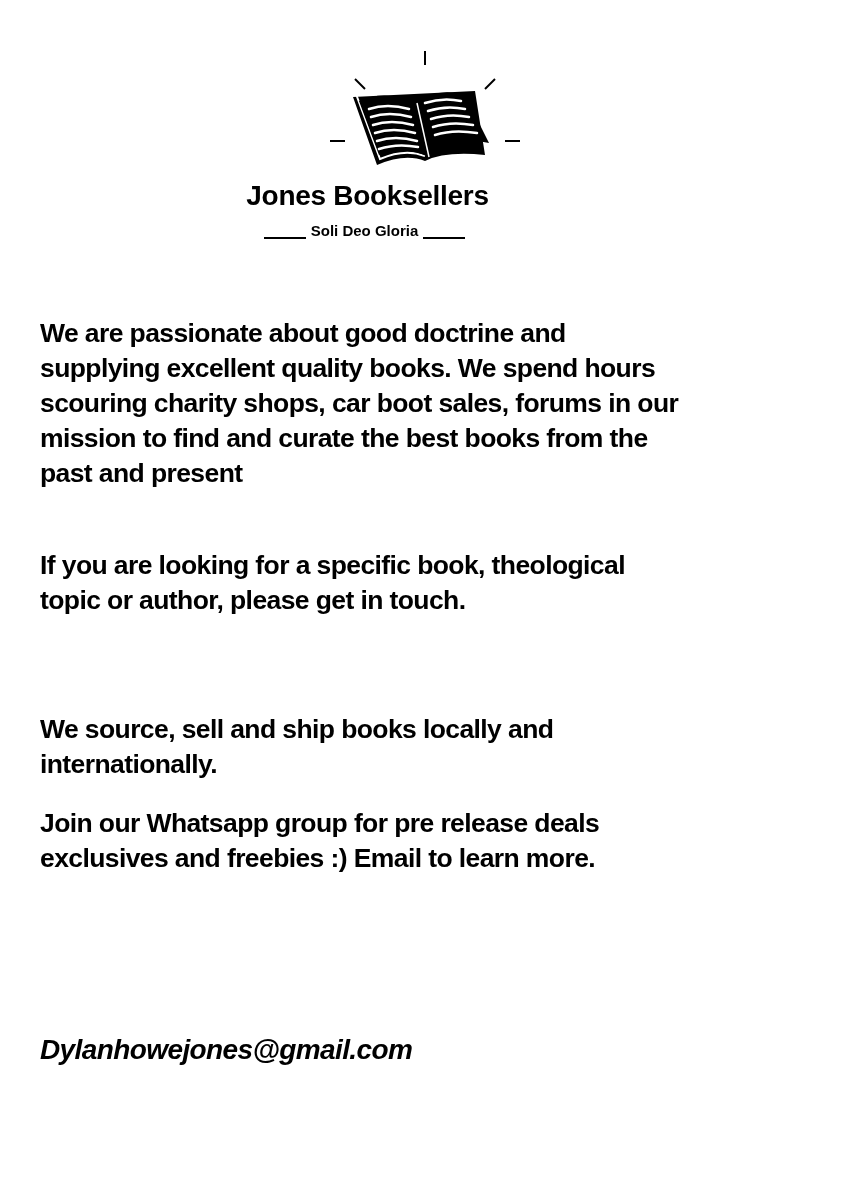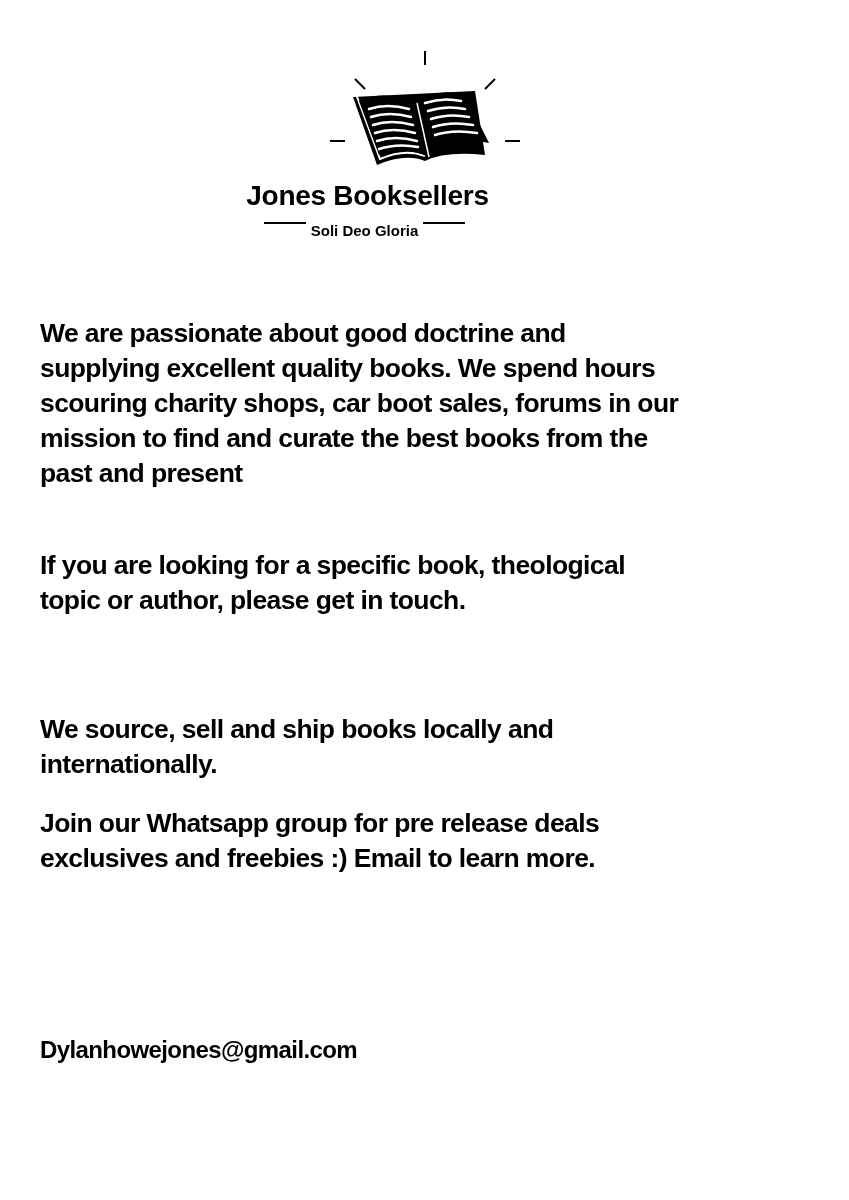--- a/index.html
+++ b/index.html
@@ -8,34 +8,34 @@
       font-family: "Liberation Sans", "DejaVu Sans", sans-serif;
       color: #000000;
     }
     .logo { position: absolute; left: 325px; top: 45px; width: 200px; height: 130px; }
     .brand {
       position: absolute; left: 0; width: 735px; top: 180px;
       text-align: center; font-weight: bold; font-size: 28px; letter-spacing: -0.3px;
     }
     .tagline-row {
       position: absolute; left: 0; width: 729px; top: 222px;
-      display: flex; justify-content: center; align-items: flex-start; gap: 5px;
+      display: flex; justify-content: center; align-items: flex-end; gap: 5px;
     }
     .rule { width: 42px; height: 2px; background: #000; }
     .tagline { font-size: 15px; font-weight: bold; }
     .para {
       position: absolute; left: 40px; width: 769px;
       text-align: left; font-weight: bold; font-size: 26.5px; line-height: 35px;
       letter-spacing: -0.6px; white-space: pre-line;
     }
     #p1 { top: 316px; }
     #p2 { top: 548px; }
     #p3 { top: 712px; }
     #p4 { top: 806px; }
-    #email { top: 1032px; font-size: 24px; }
+    #email { top: 1032px; font-size: 28px; font-style: italic; }
   </style>
 </head>
 <body>
 
 <div class="logo">
   <svg width="200" height="130" viewBox="0 0 200 130">
 
     <line x1="100" y1="6" x2="100" y2="20" stroke="#000" stroke-width="2"></line>
     <line x1="30" y1="34" x2="40" y2="44" stroke="#000" stroke-width="2"></line>
     <line x1="170" y1="34" x2="160" y2="44" stroke="#000" stroke-width="2"></line>

